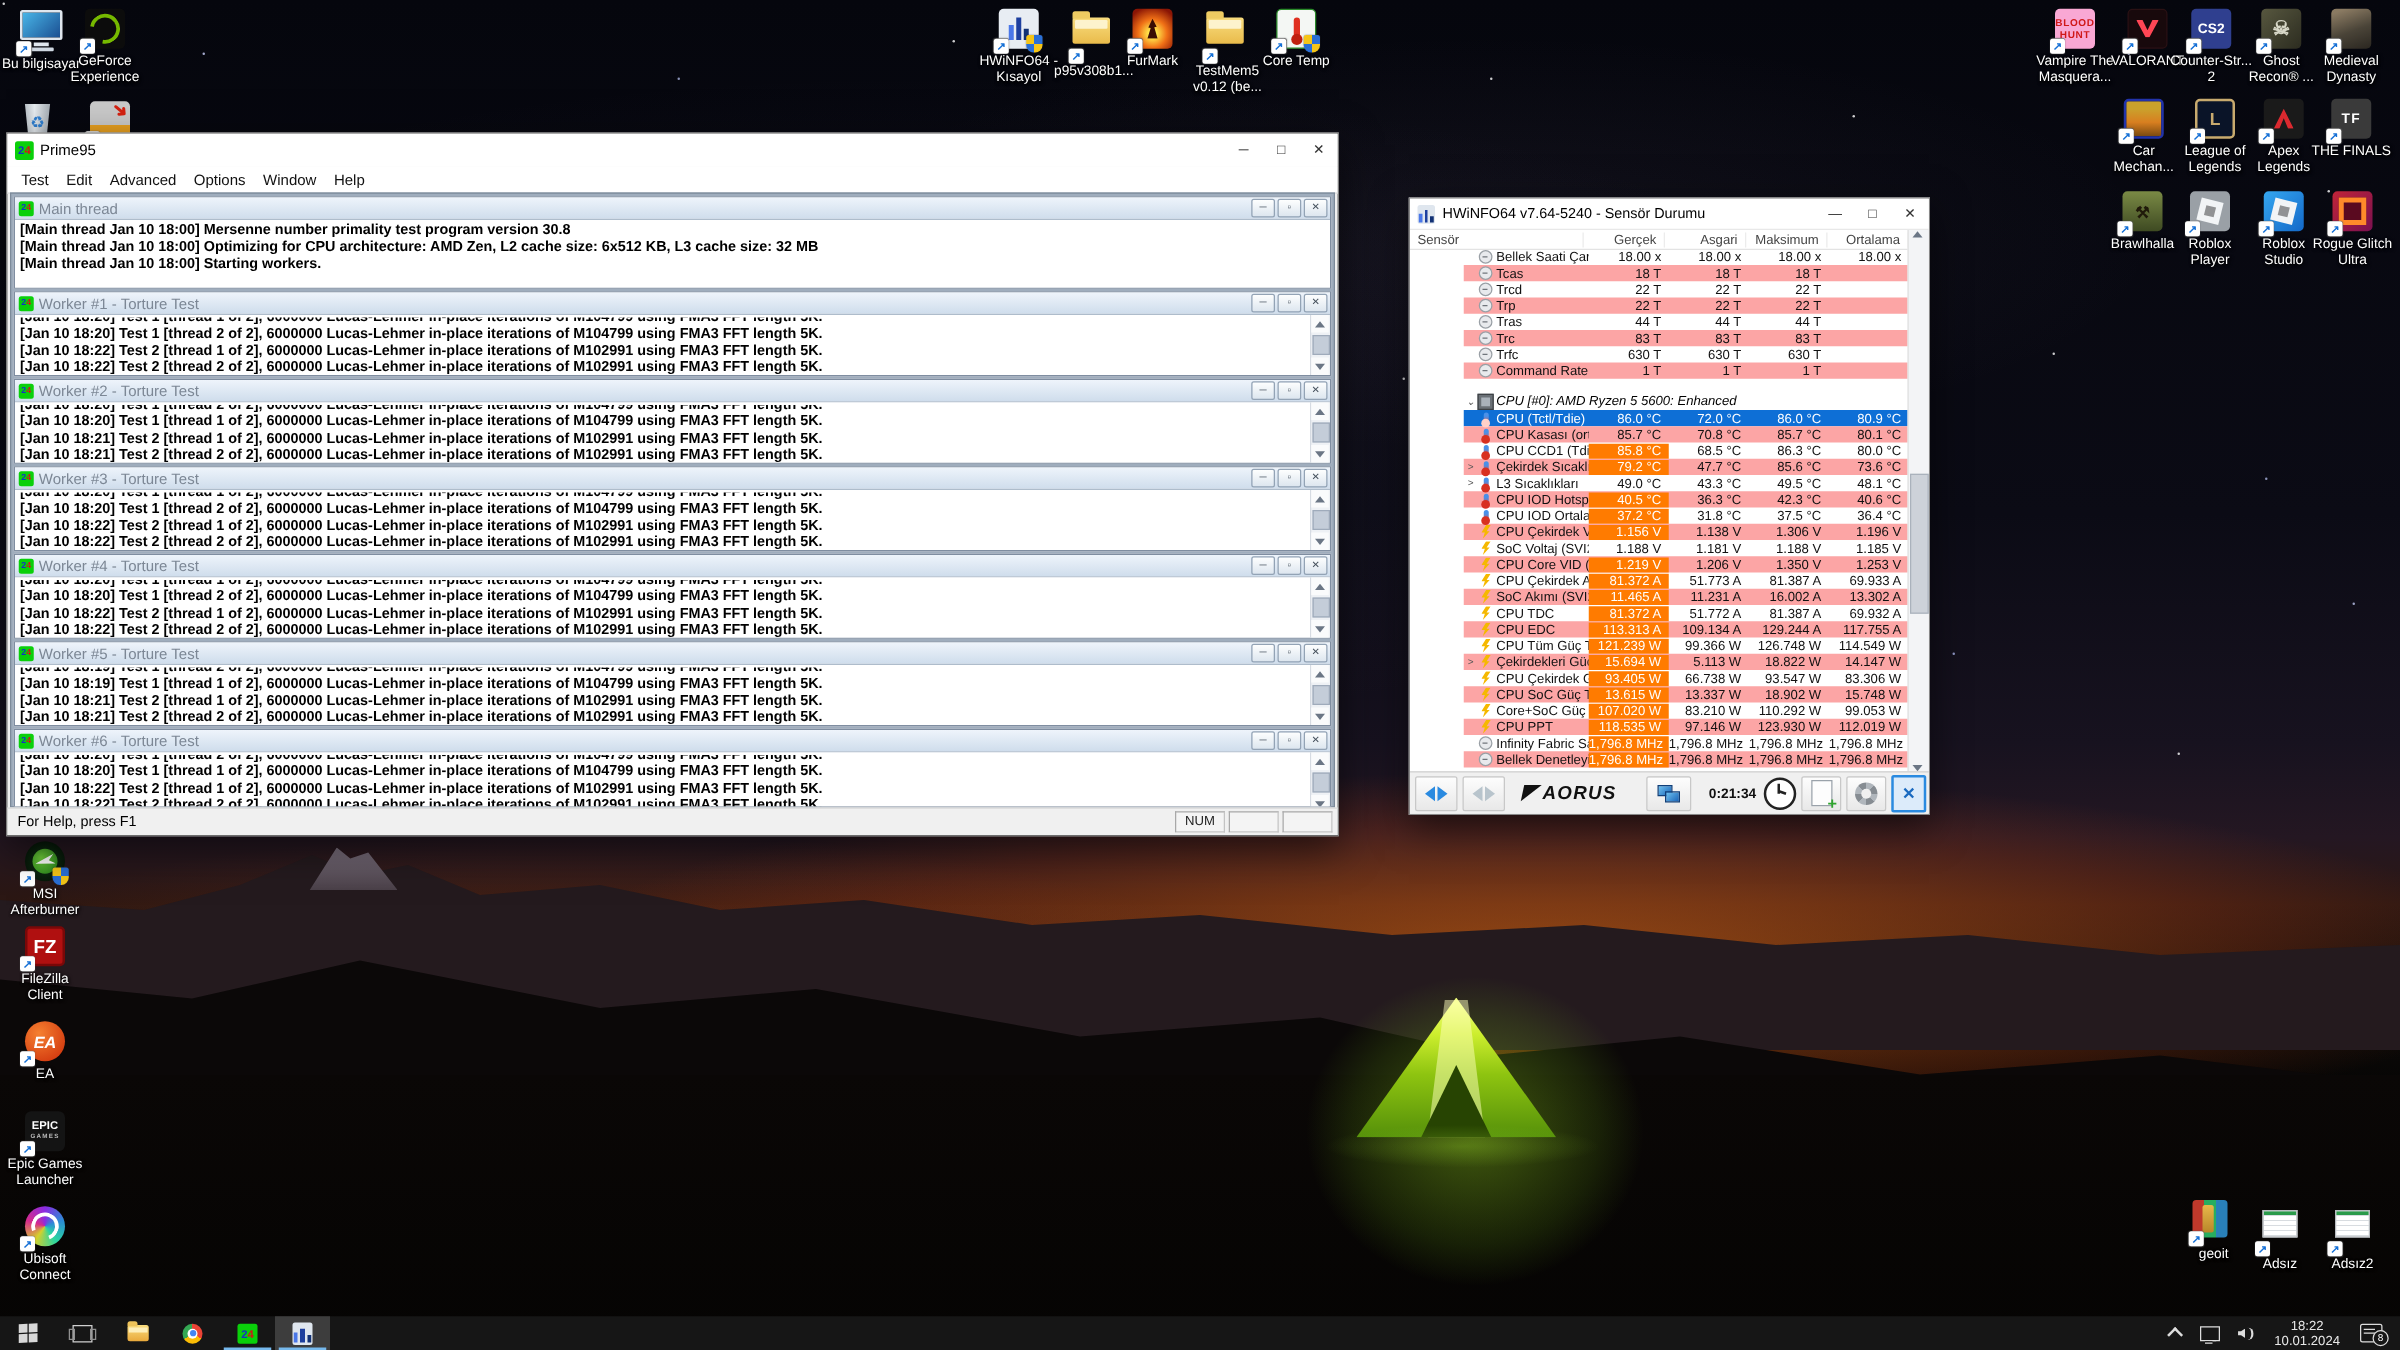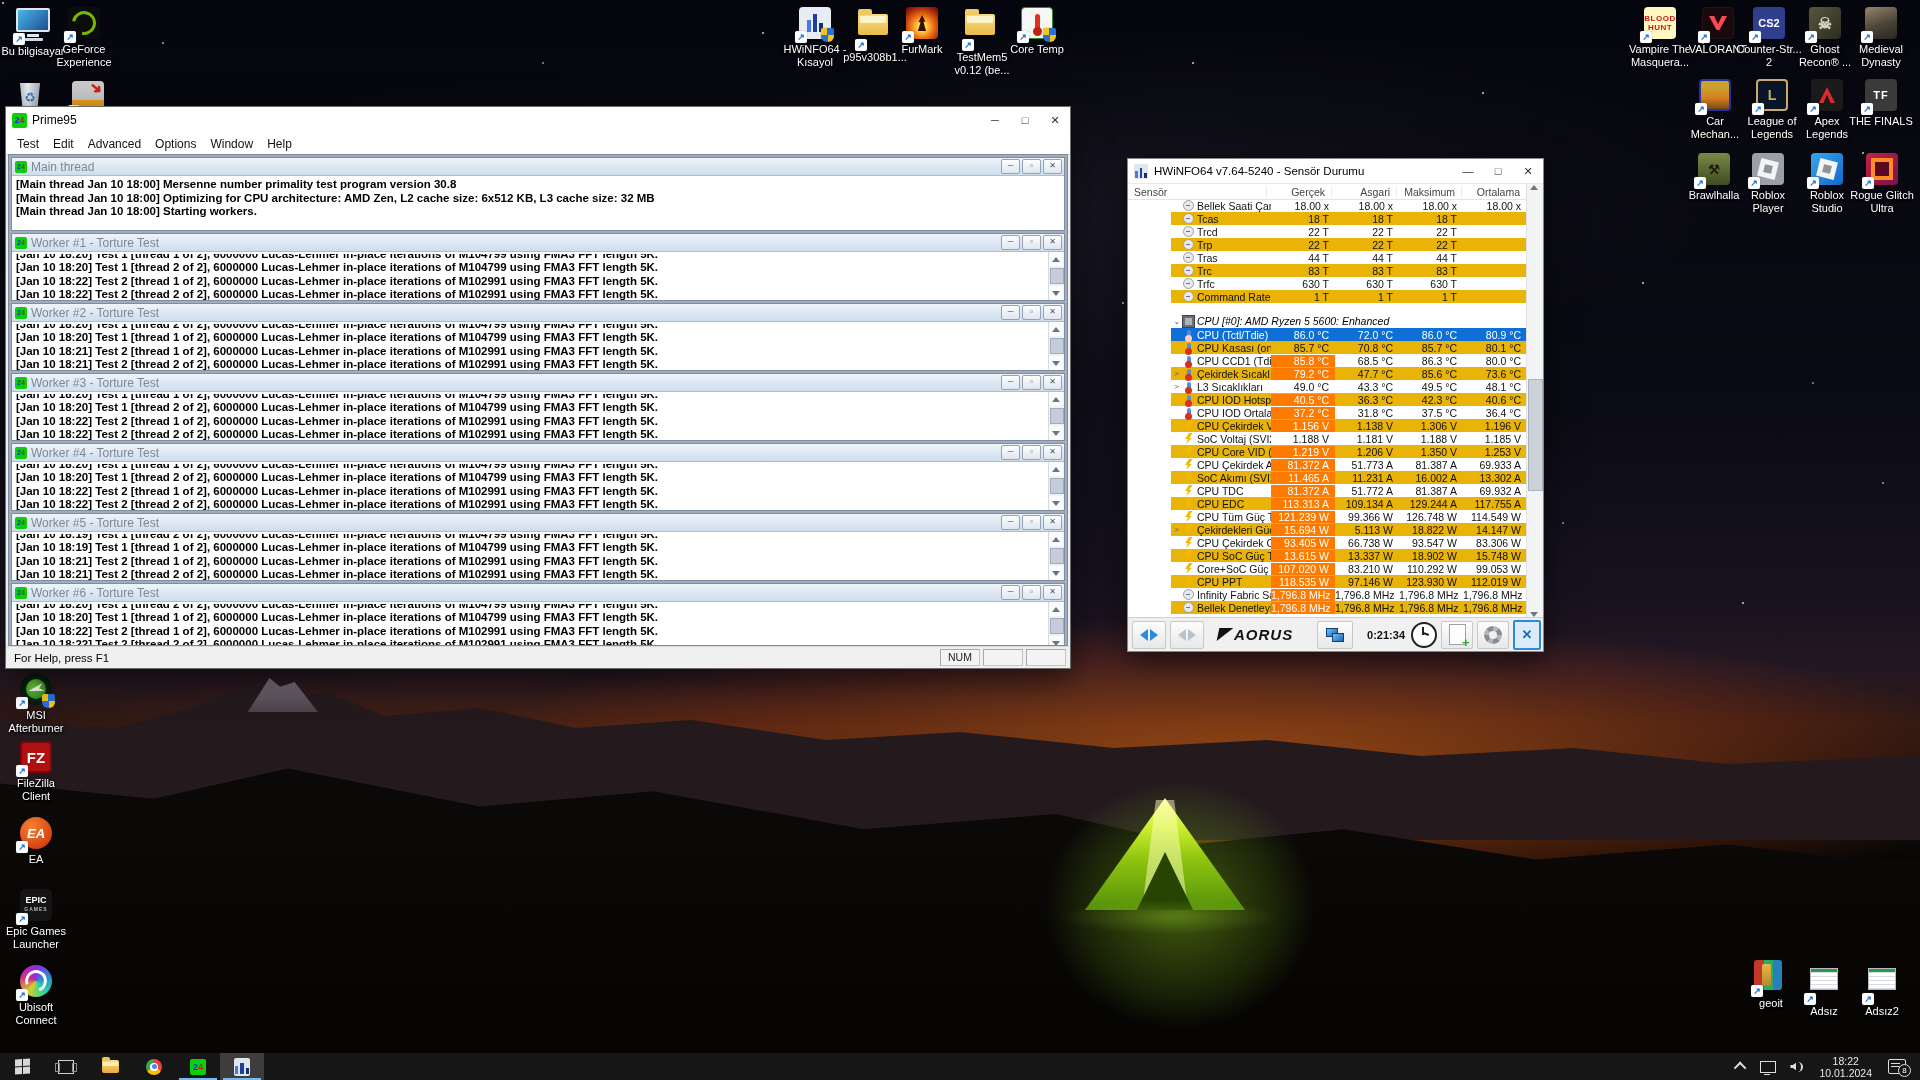--- a/index.html
+++ b/index.html
@@ -81,21 +81,21 @@
   .i-coretemp .th::after{content:"";position:absolute;left:-2px;bottom:-4px;width:9px;height:9px;background:#c02010;border-radius:50%;}
   .i-msi .tile{background:radial-gradient(circle,#0c2a10 30%,#061408 80%);border-radius:50%;}
   .i-msi .pl{width:20px;height:20px;border-radius:50%;background:radial-gradient(circle at 35% 35%,#6fcf3a,#1f7a18);position:relative;}
   .i-msi .jet{position:absolute;width:16px;height:8px;background:#fff;clip-path:polygon(0 50%,100% 0,70% 50%,100% 100%);transform:rotate(-15deg);}
   .i-fz .tile{background:#b01010;border:2px solid #7a0808;font-size:15px;}
   .i-ea .tile{background:radial-gradient(circle at 35% 30%,#f58030,#d43c10 80%);border-radius:50%;font-style:italic;font-size:13px;}
   .i-epic .tile{background:#141414;border-radius:5px;flex-direction:column;font-size:9px;line-height:9px;}
   .i-epic .g{font-size:5px;color:#bbb;letter-spacing:1px;}
   .i-ubi .tile{border-radius:50%;background:conic-gradient(#8a2be2,#2b8cd6,#2bd6a0,#d6d02b,#d62b8c,#8a2be2);}
   .i-ubi .sw{width:16px;height:16px;border:3px solid #fff;border-radius:50%;border-bottom-color:transparent;transform:rotate(25deg);}
-  .i-blood .tile{background:#fef9c3;flex-direction:column;color:#d01818;font-size:9px;line-height:9px;letter-spacing:.5px;}
+  .i-blood .tile{background:#f9a8d4;flex-direction:column;color:#d01818;font-size:9px;line-height:9px;letter-spacing:.5px;}
   .i-valo .tile{background:#18090c;border:1px solid #2a1114;}
   .i-valo .v{width:18px;height:14px;background:#ff4655;clip-path:polygon(0 0,28% 0,50% 58%,72% 0,100% 0,58% 100%,42% 100%);}
   .i-cs2 .tile{background:#2f3f8f;font-size:11px;}
   .i-ghost .tile{background:linear-gradient(135deg,#57573f,#2c2c20);font-size:16px;color:#d8d8c8;}
   .i-medieval .tile{background:linear-gradient(160deg,#8a7a62 10%,#4a4438 55%,#2a2620);}
   .i-carmech .tile{background:linear-gradient(180deg,#caa12c 22%,#d87f20 60%,#7a4a10);border:2px solid #2233aa;}
   .i-lol .tile{background:#0a1428;border:2px solid #c8aa6e;color:#c8aa6e;font-size:14px;}
   .i-apex .tile{background:#1a1a1a;}
   .i-apex .a{width:16px;height:16px;background:#da292f;clip-path:polygon(50% 0,100% 100%,72% 100%,50% 48%,28% 100%,0 100%);}
   .i-finals .tile{background:#3a3a3a;color:#fff;font-size:11px;letter-spacing:1px;}
@@ -156,21 +156,21 @@
   #hw .tbar .ttl{font-size:11.5px;color:#000;margin-left:6px;flex:1;}
   #hw .tbar .cap-btn{width:30px;height:24px;line-height:24px;font-size:11px;}
   .hw-ico{width:14px;height:14px;background:#dfe6ee;border-radius:2px;display:flex;align-items:flex-end;justify-content:center;padding-bottom:1px;}
   .hw-ico i{display:inline-block;width:3px;margin:0 1px;background:#1d3f9e;}
   .hw-ico i:nth-child(1){height:7px;background:#4a77e8;}.hw-ico i:nth-child(2){height:10px;}.hw-ico i:nth-child(3){height:5px;background:#123174;}
   #hw .hdr{height:15px;display:flex;align-items:center;border-bottom:1px solid #e3e3e3;font-size:10.5px;color:#444;padding-right:16px;}
   #hw .hdr .hl1{flex:1;padding-left:6px;border-right:1px solid #ececec;}
   #hw .hdr .hc{width:58px;text-align:right;padding-right:6px;border-right:1px solid #ececec;}
   #hw .list{position:absolute;left:0;right:16px;top:40px;bottom:33px;overflow:hidden;padding-left:43px;}
   .srow{display:flex;height:13px;align-items:center;font-size:10.5px;color:#111;}
-  .srow.alt{background:#eab308;}
+  .srow.alt{background:#fca5a5;}
   .srow .xp{width:11px;text-align:center;font-size:8px;color:#555;flex:none;}
   .srow .rico{width:13px;flex:none;display:flex;justify-content:center;}
   .srow .lbl{flex:1;white-space:nowrap;overflow:hidden;padding-left:2px;}
   .srow .val{width:58px;flex:none;text-align:right;padding-right:6px;white-space:nowrap;}
   .srow .val.hl{background:#ff7b00;color:#fff;}
   .srow.sel{background:#0e6fd6;color:#fff;}
   .srow.section{font-style:italic;height:14px;color:#000;}
   .gap-row{height:11px;}
   .ico-clock{width:9px;height:9px;border:1px solid #9aa0a6;border-radius:50%;background:#e8eaed;position:relative;}
   .ico-clock::after{content:"";position:absolute;left:2px;top:3.5px;width:4px;height:1px;background:#70767c;}

